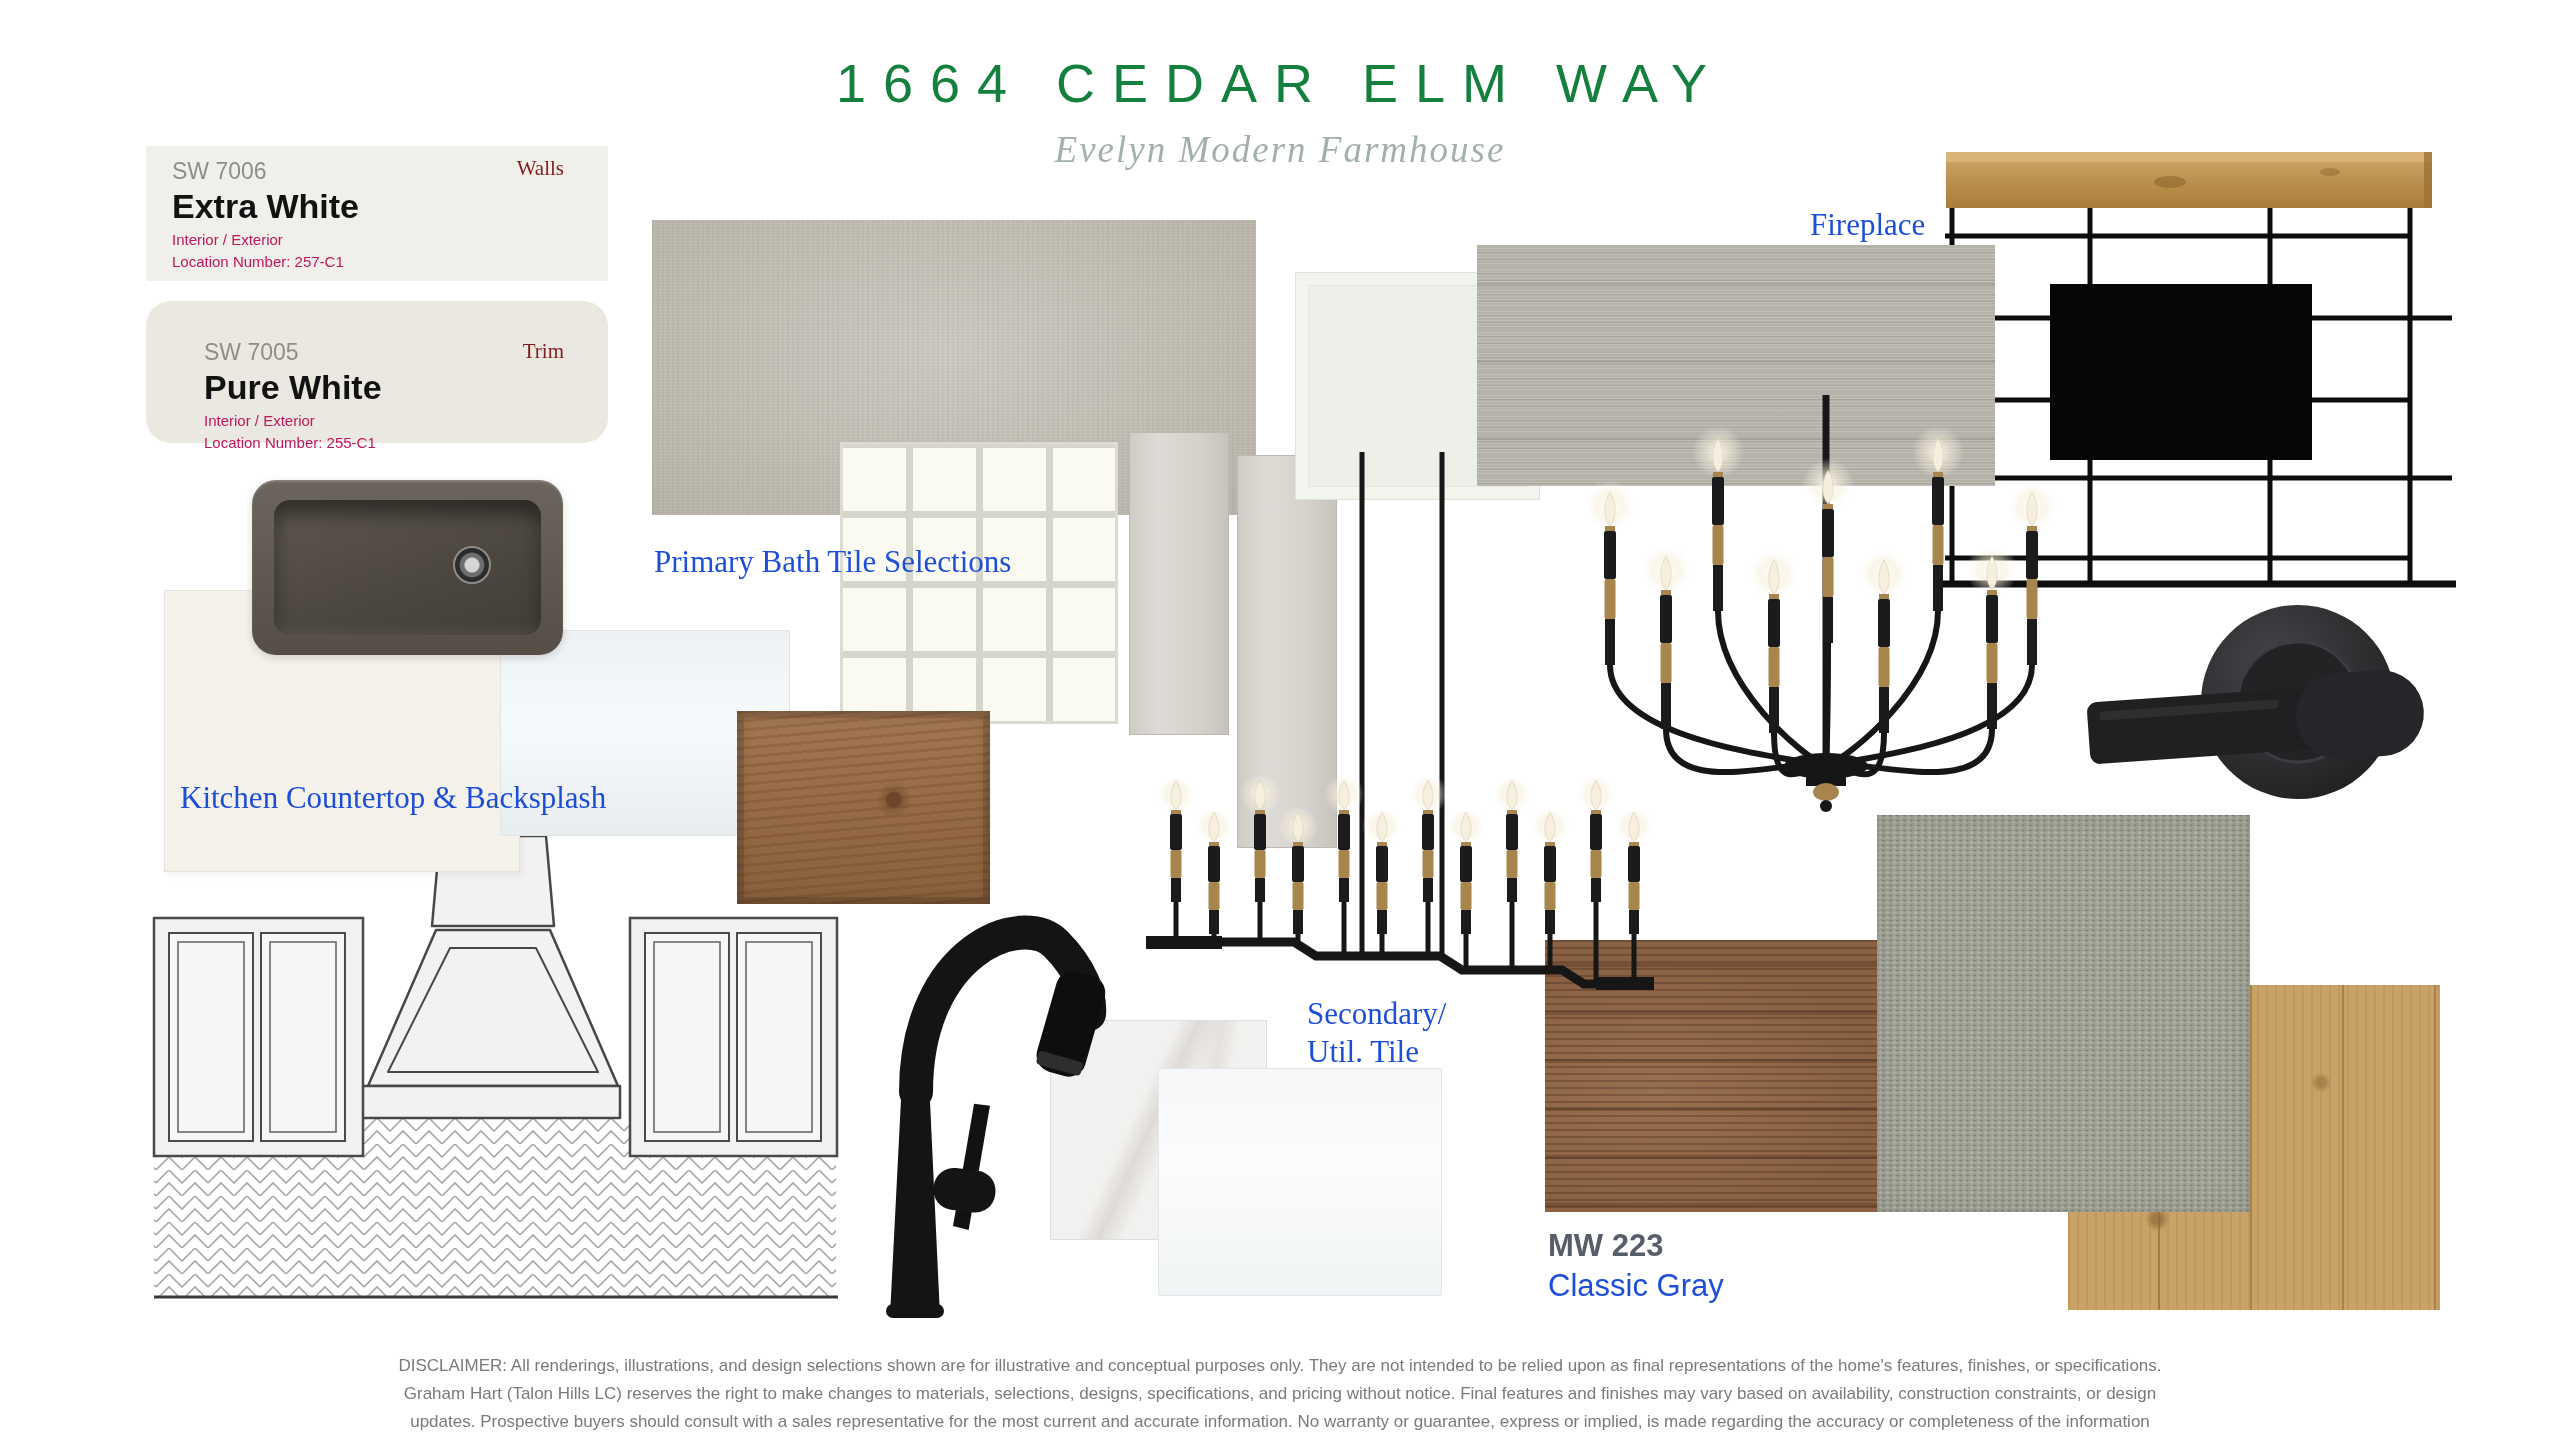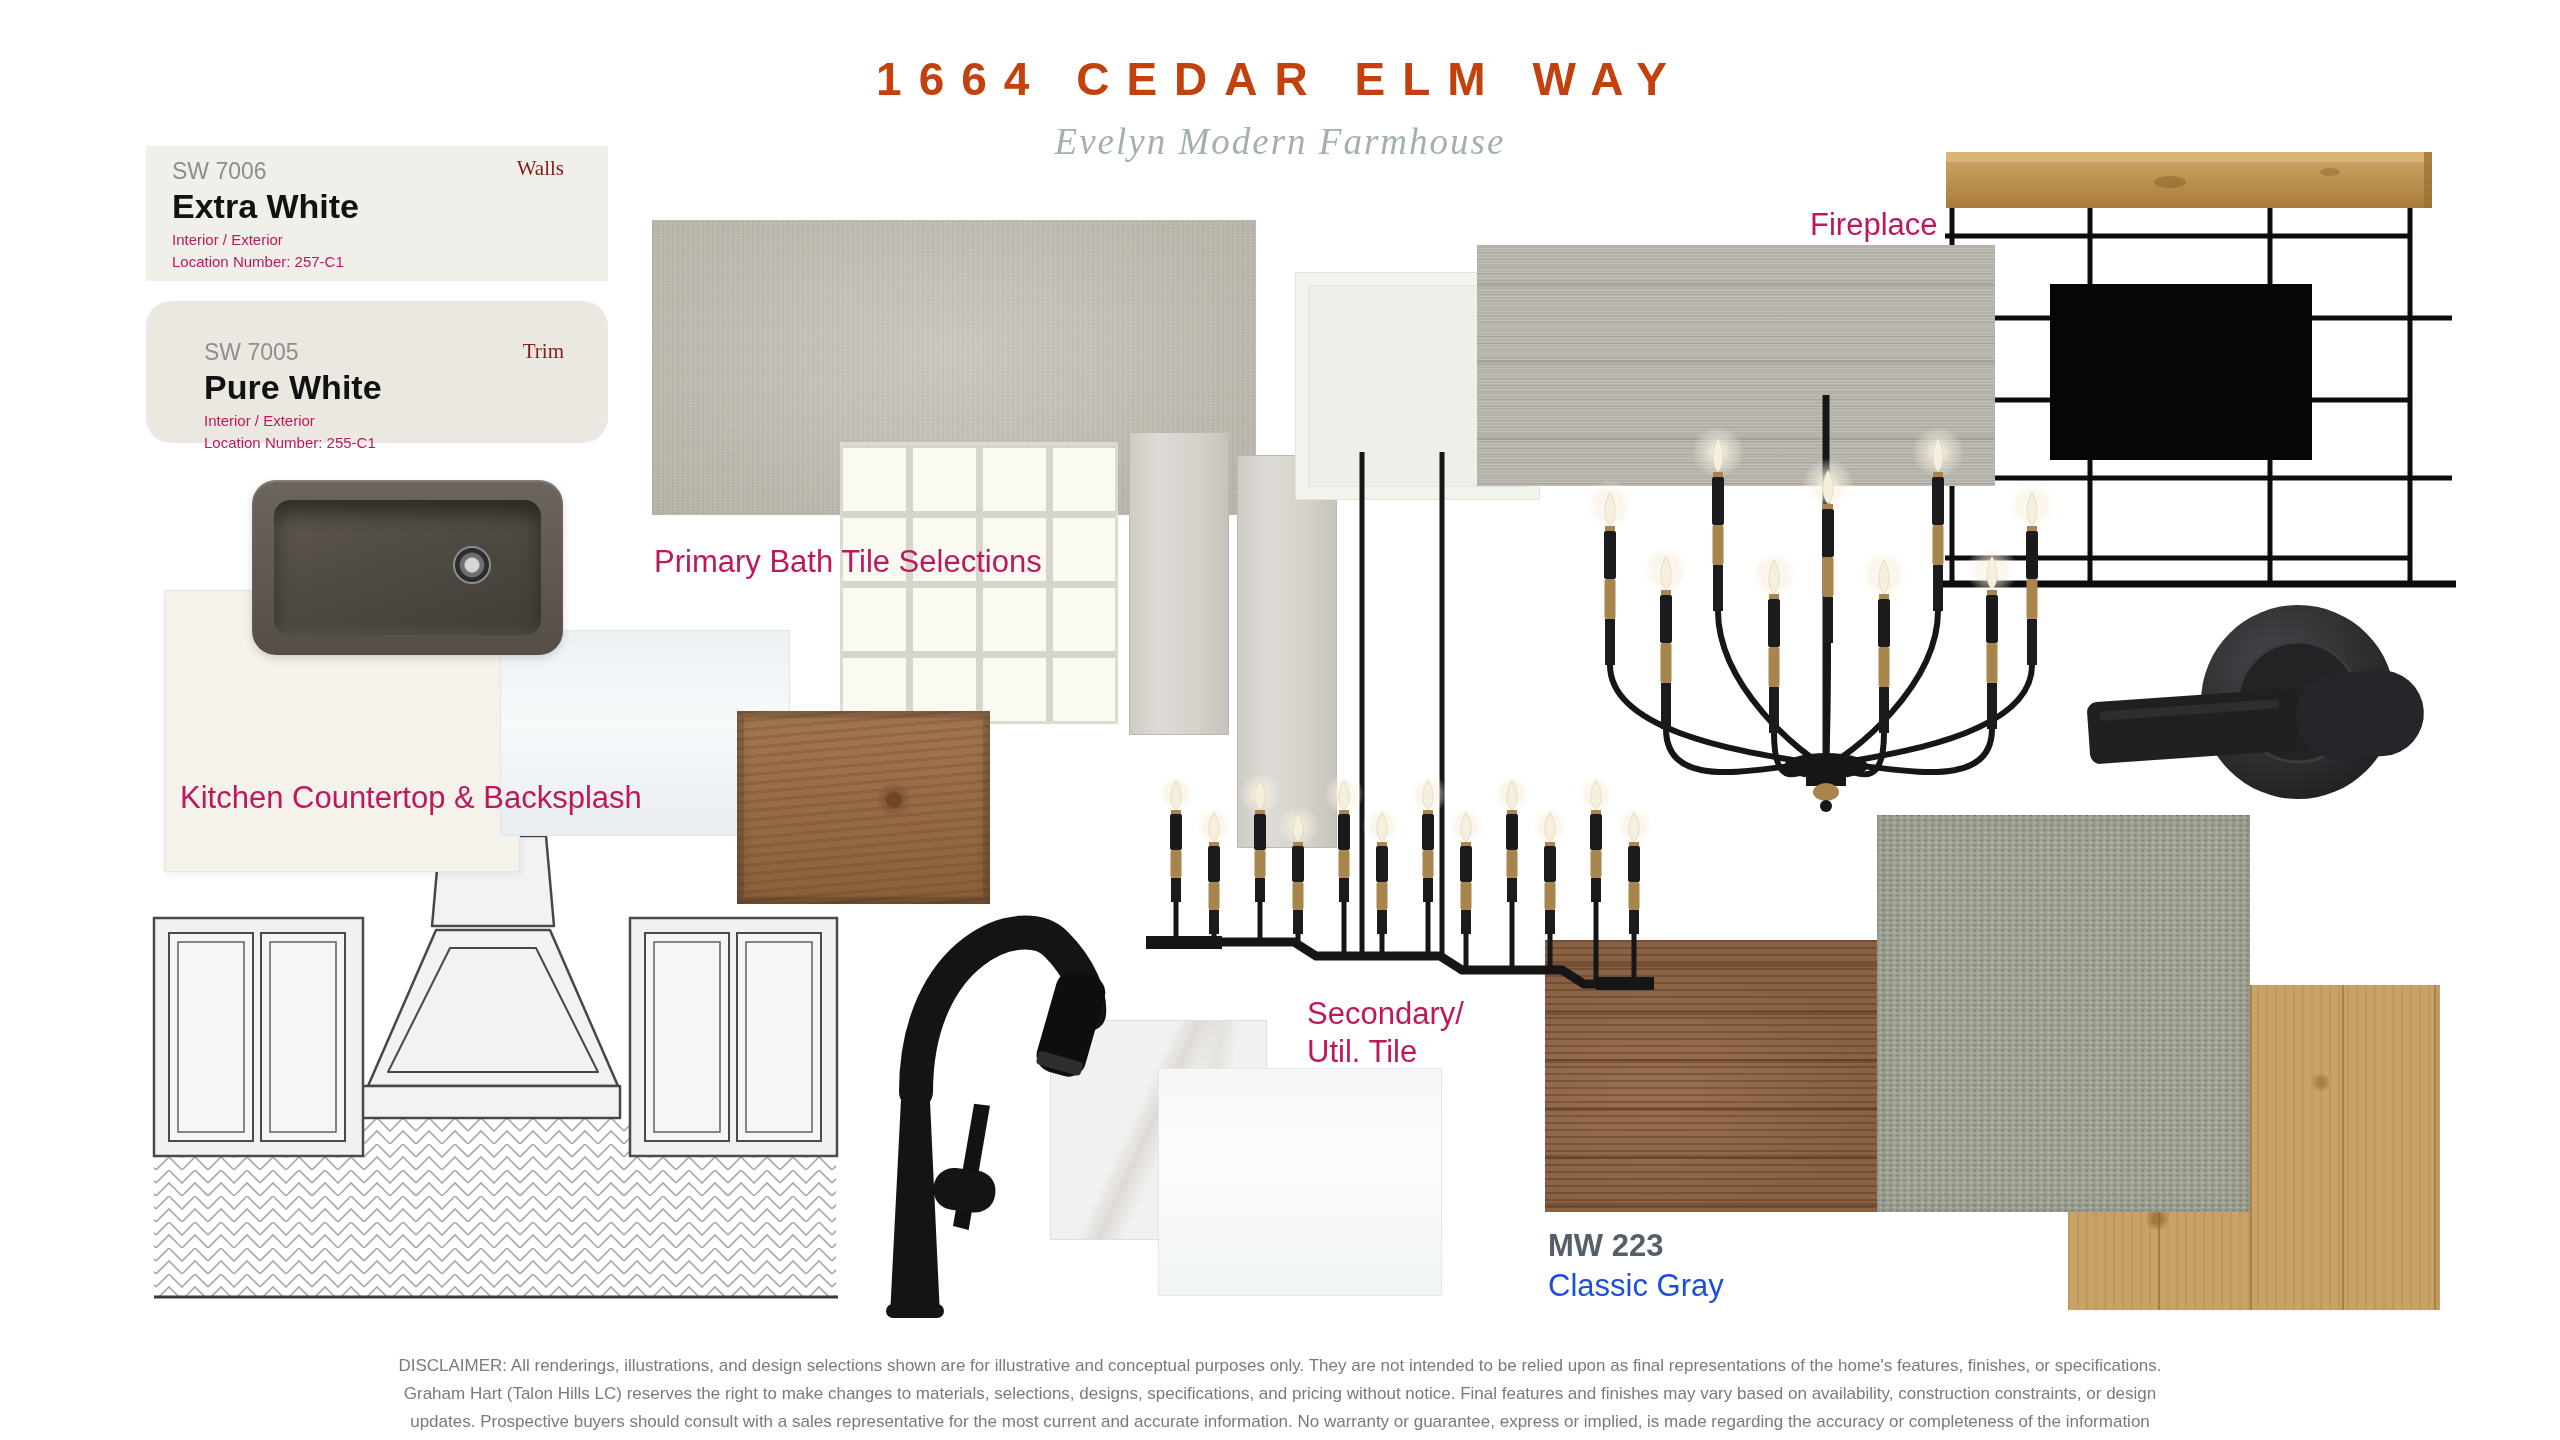--- a/index.html
+++ b/index.html
@@ -1,25 +1,25 @@
 <!DOCTYPE html>
 <html><head>
 <meta charset="utf-8">
 <style>
   html,body{margin:0;padding:0;background:#ffffff;}
   .board{position:relative;width:2560px;height:1440px;background:#ffffff;overflow:hidden;
          font-family:"Liberation Sans","DejaVu Sans",sans-serif;}
   .abs{position:absolute;}
   
   .header{position:absolute;left:0;top:52px;width:2560px;text-align:center;}
-  .title{font-size:46px;font-weight:700;letter-spacing:17px;color:#c2410c;}
+  .title{font-size:54px;font-weight:400;letter-spacing:17px;color:#15803d;}
   .subtitle{margin-top:14px;font-family:"Liberation Serif","DejaVu Serif",serif;
             font-style:italic;font-size:37px;letter-spacing:2px;color:#a3b0ae;}
   
-  .slabel{font-family:Liberation Sans, sans-serif;font-size:31px;color:#be185d;line-height:1.22;}
+  .slabel{font-family:Liberation Serif, serif;font-size:31px;color:#1d4ed8;line-height:1.22;}
   
   .paint-card{position:absolute;left:146px;width:462px;box-sizing:border-box;padding:12px 0 0 26px;}
   .paint-card .code{font-size:23px;color:#8f8e8a;}
   .paint-card .name{font-size:34px;font-weight:700;color:#121212;margin-top:2px;}
   .paint-card .fin,.paint-card .loc{font-size:15px;color:#be185d;margin-top:5px;}
   .paint-card .usage{position:absolute;top:10px;right:44px;font-family:"Liberation Serif","DejaVu Serif",serif;
                      font-size:21px;color:#7f1d1d;}
   
   .linen{background:#c7c2b8;
     background-image:repeating-linear-gradient(0deg,rgba(255,255,255,.07) 0 1px,transparent 1px 3px),

